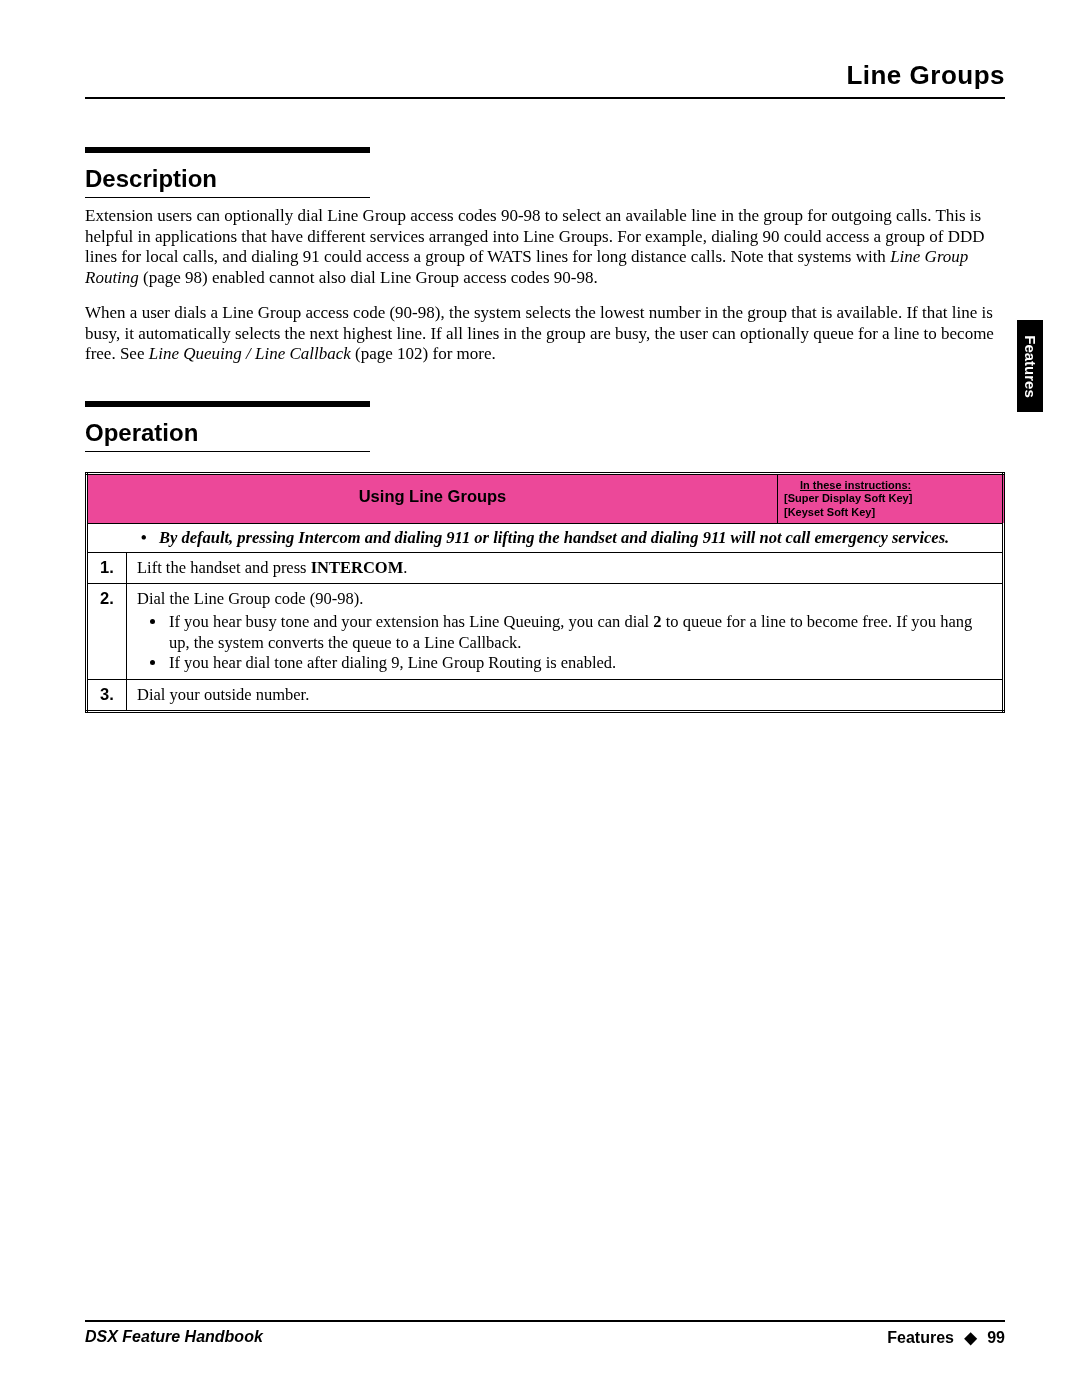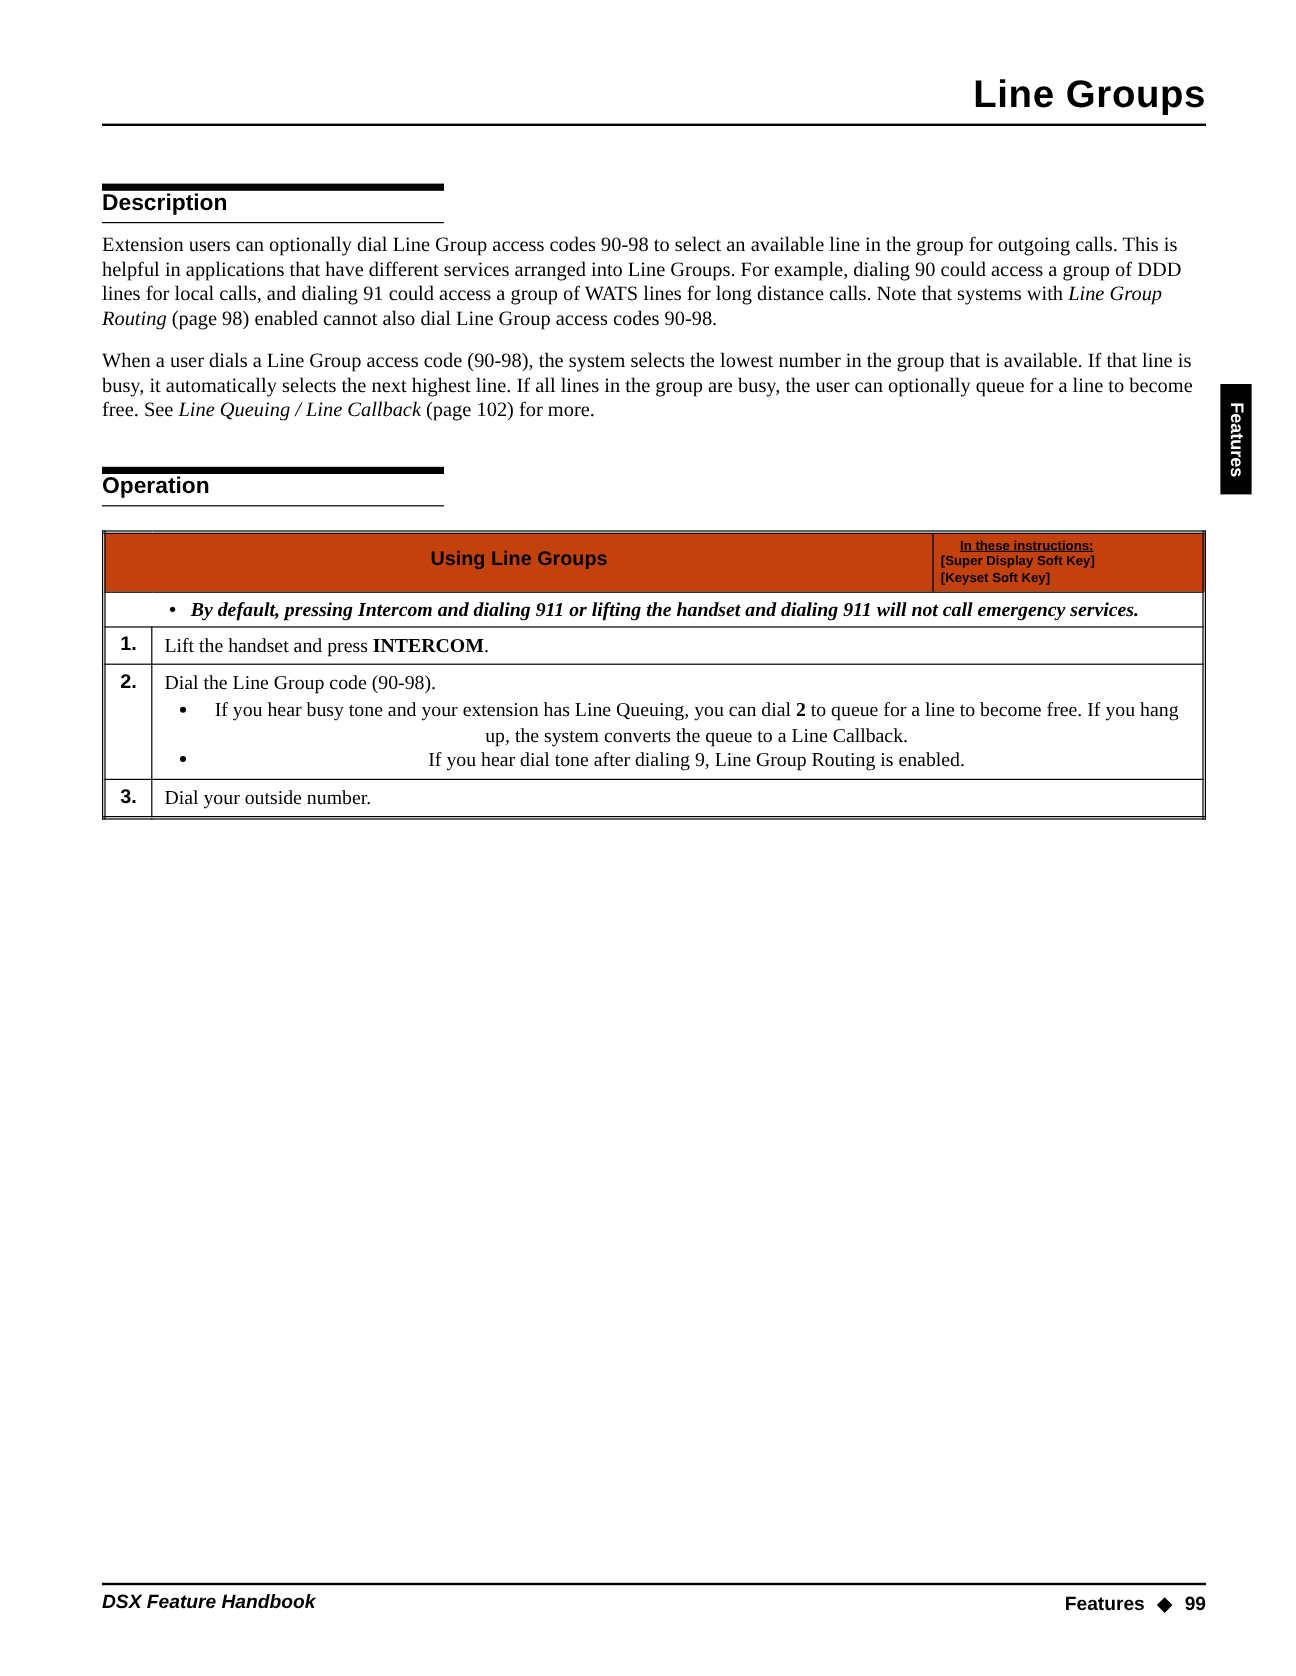--- a/index.html
+++ b/index.html
@@ -16,42 +16,42 @@
     position: absolute;
     left: 85px;
     right: 75px;
     top: 60px;
     bottom: 65px;
   }
   .header-title {
     text-align: right;
     font-family: Arial, Helvetica, sans-serif;
     font-weight: 900;
-    font-size: 32px;
+    font-size: 26px;
     letter-spacing: 0.5px;
     padding-bottom: 6px;
   }
   .header-rule {
     border: none;
     border-top: 2.5px solid #000;
     margin-bottom: 48px;
   }
 
   .section-head-wrap { margin-bottom: 4px; }
   .section-rule-top {
     width: 285px;
     border: none;
     border-top: 6px solid #000;
     margin: 0; padding:0;
   }
   .section-title {
     font-family: Arial, Helvetica, sans-serif;
     font-weight: 700;
-    font-size: 19px;
-    margin-top: 0;
+    font-size: 24px;
+    margin-top: 12px;
   }
   .section-rule-bottom {
     width: 285px;
     border: none;
     border-top: 1.5px solid #000;
     margin-top: 4px;
   }
 
   .callout-row {
     display: flex;
@@ -102,21 +102,21 @@
   .op-table {
     width: 100%;
     border: 3px double #000;
     margin-top: 20px;
     border-collapse: collapse;
     font-size: 16.5px;
   }
   .op-table td, .op-table th { border: 1px solid #000; }
 
   .op-hdr-row td {
-    background: #c2410c;
+    background: #ec4899;
     padding: 0;
   }
   .op-hdr-flex { display:flex; align-items:stretch; }
   .op-hdr-main {
     flex:1;
     font-family: Arial, Helvetica, sans-serif;
     font-weight:700;
     text-align:center;
     padding: 12px 0;
   }
@@ -154,21 +154,21 @@
   }
   .step-row .body {
     padding: 5px 10px;
     line-height:1.25;
   }
   .step-row ul {
     list-style: disc;
     margin-left: 30px;
     margin-top:2px;
   }
-  .step-row li { padding-left: 2px; text-align: center; }
+  .step-row li { padding-left: 2px; }
 
   .footer {
     position: absolute;
     left: 85px;
     right: 75px;
     bottom: 50px;
   }
   .footer-rule {
     border: none;
     border-top: 2.5px solid #000;

